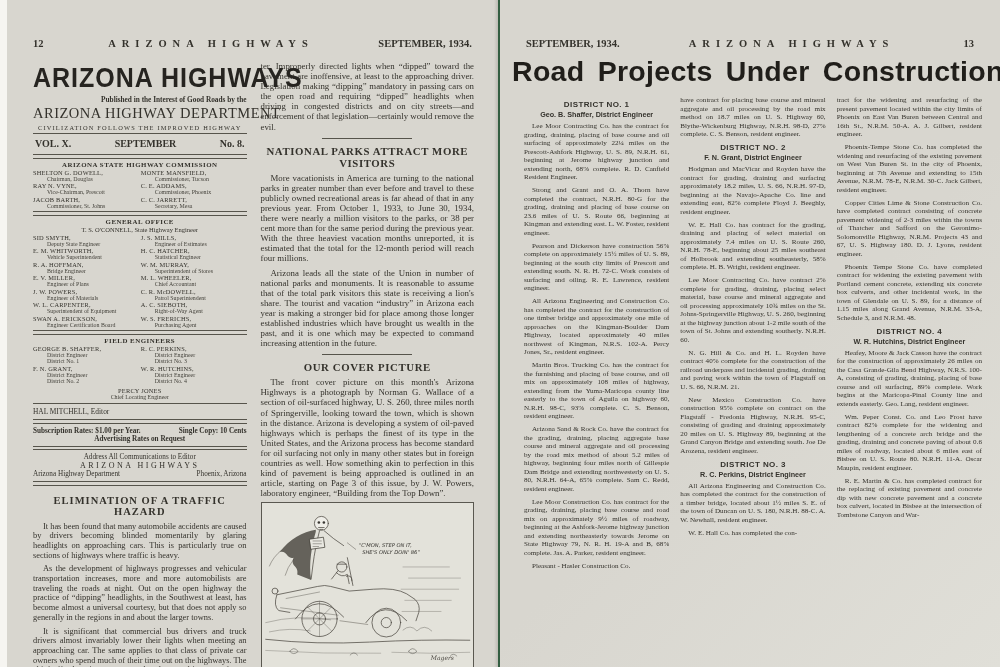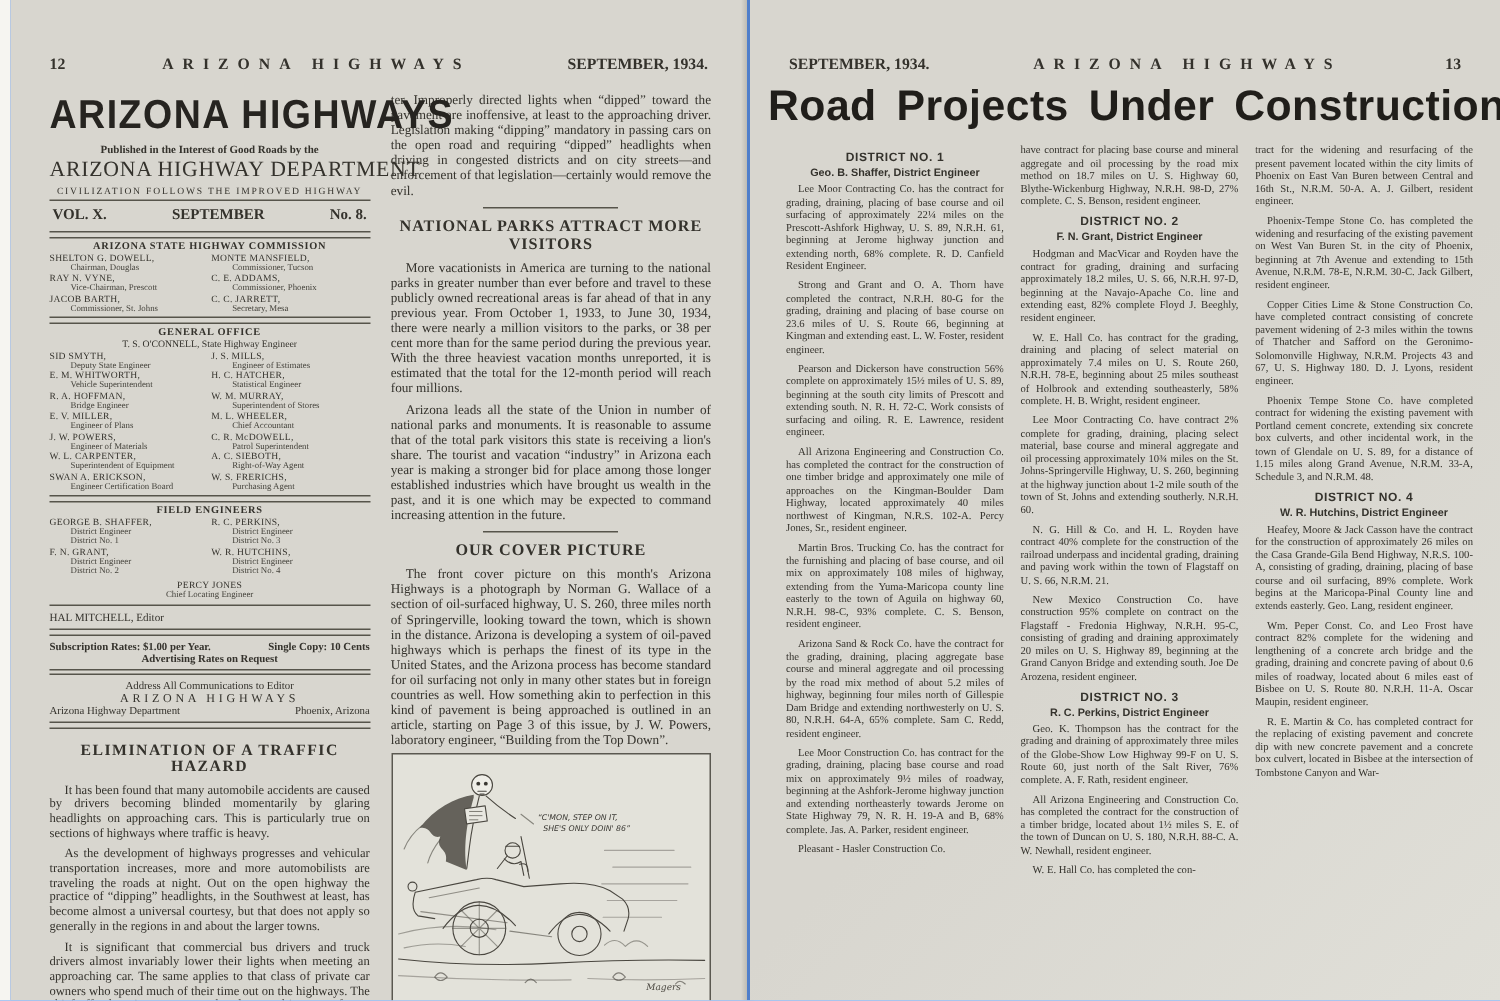--- a/index.html
+++ b/index.html
@@ -1,34 +1,34 @@
 <!DOCTYPE html>
 <html><head>
 <meta charset="utf-8">
 <style>
   html,body{margin:0;padding:0;background:#f4f3ee;}
-  #scan{position:relative;width:1000px;height:667px;background:#3b82f6;overflow:hidden;
+  #scan{position:relative;width:1000px;height:667px;background:#14532d;overflow:hidden;
         font-family:"Liberation Serif","DejaVu Serif",serif;color:#34322c;}
   .scan-edge{position:absolute;left:0;top:0;width:7px;height:667px;background:#f6f5f1;}
   .page{position:absolute;top:0;height:667px;background:#d8d6cf;overflow:hidden;}
   #left-page{left:7px;width:491px;}
   #right-page{left:500px;width:500px;background:linear-gradient(135deg,#d8d6cf 55%,#e0dfd8 100%);}
   .gutter{position:absolute;left:494px;top:0;width:10px;height:667px;
           background:linear-gradient(90deg,rgba(120,118,110,0) 0%,rgba(120,118,110,.35) 50%,rgba(120,118,110,0) 100%);}
   
   .runhead{display:flex;justify-content:space-between;align-items:baseline;
            padding:38px 26px 0 26px;font-size:10.5px;font-weight:bold;}
   .runhead .journal{letter-spacing:6px;font-size:10.5px;}
   
   .cols{display:flex;gap:14px;padding:12px 24px 0 26px;}
   .col{flex:1;min-width:0;}
   
   .logo{font-family:"Liberation Sans","DejaVu Sans",sans-serif;font-weight:bold;font-size:25px;
         letter-spacing:1px;text-align:center;color:#262420;transform:scaleY(1.08);margin-top:2px;white-space:nowrap;}
-  .pubs{text-align:center;font-size:7.3px;font-weight:bold;margin-top:3px;}
+  .pubs{text-align:right;font-size:7.3px;font-weight:bold;margin-top:3px;}
   .dept{text-align:center;font-size:14.5px;letter-spacing:.5px;margin-top:1px;white-space:nowrap;}
   .motto{text-align:center;font-size:6.4px;letter-spacing:1.2px;margin:2px 0 2px;}
   .rule{border-top:1px solid #56544b;margin:1px 0;}
   .drule{height:2.5px;border-top:1px solid #56544b;border-bottom:1px solid #56544b;margin:2px 0;}
   .vol-row{display:flex;justify-content:space-between;align-items:baseline;
            font-weight:bold;font-size:10px;padding:3px 2px 3px;}
   .sec-title{text-align:center;font-size:6.9px;font-weight:bold;letter-spacing:.5px;margin:2px 0 1px;}
   .sec-sub{text-align:center;font-size:6.5px;margin-bottom:1px;}
   .dir-grid{display:grid;grid-template-columns:1fr 1fr;column-gap:2px;margin:1px 0 2px;}
   .dir-name{font-size:6.4px;line-height:7px;letter-spacing:.2px;}
@@ -334,21 +334,20 @@
         </div>
         <p class="body-text indent">Hodgman and MacVicar and Royden have the contract for grading, draining and surfacing approximately 18.2 miles, U. S. 66, N.R.H. 97-D, beginning at the Navajo-Apache Co. line and extending east, 82% complete Floyd J. Beeghly, resident engineer.</p>
         <p class="body-text indent">W. E. Hall Co. has contract for the grading, draining and placing of select material on approximately 7.4 miles on U. S. Route 260, N.R.H. 78-E, beginning about 25 miles southeast of Holbrook and extending southeasterly, 58% complete. H. B. Wright, resident engineer.</p>
         <p class="body-text indent">Lee Moor Contracting Co. have contract 2% complete for grading, draining, placing select material, base course and mineral aggregate and oil processing approximately 10¾ miles on the St. Johns-Springerville Highway, U. S. 260, beginning at the highway junction about 1-2 mile south of the town of St. Johns and extending southerly. N.R.H. 60.</p>
         <p class="body-text indent">N. G. Hill &amp; Co. and H. L. Royden have contract 40% complete for the construction of the railroad underpass and incidental grading, draining and paving work within the town of Flagstaff on U. S. 66, N.R.M. 21.</p>
         <p class="body-text indent">New Mexico Construction Co. have construction 95% complete on contract on the Flagstaff - Fredonia Highway, N.R.H. 95-C, consisting of grading and draining approximately 20 miles on U. S. Highway 89, beginning at the Grand Canyon Bridge and extending south. Joe De Arozena, resident engineer.</p>
         <div class="district">
           <div class="district-no">DISTRICT NO. 3</div>
           <div class="district-eng">R. C. Perkins, District Engineer</div>
         </div>
-        <p class="body-text indent">Geo. K. Thompson has the contract for the grading and draining of approximately three miles of the Globe-Show Low Highway 99-F on U. S. Route 60, just north of the Salt River, 76% complete. A. F. Rath, resident engineer.</p>
         <p class="body-text indent">All Arizona Engineering and Construction Co. has completed the contract for the construction of a timber bridge, located about 1½ miles S. E. of the town of Duncan on U. S. 180, N.R.H. 88-C. A. W. Newhall, resident engineer.</p>
         <p class="body-text indent">W. E. Hall Co. has completed the con-</p>
       </div>
 
       <div class="rp-col">
         <p class="body-text">tract for the widening and resurfacing of the present pavement located within the city limits of Phoenix on East Van Buren between Central and 16th St., N.R.M. 50-A. A. J. Gilbert, resident engineer.</p>
         <p class="body-text indent">Phoenix-Tempe Stone Co. has completed the widening and resurfacing of the existing pavement on West Van Buren St. in the city of Phoenix, beginning at 7th Avenue and extending to 15th Avenue, N.R.M. 78-E, N.R.M. 30-C. Jack Gilbert, resident engineer.</p>
         <p class="body-text indent">Copper Cities Lime &amp; Stone Construction Co. have completed contract consisting of concrete pavement widening of 2-3 miles within the towns of Thatcher and Safford on the Geronimo-Solomonville Highway, N.R.M. Projects 43 and 67, U. S. Highway 180. D. J. Lyons, resident engineer.</p>
         <p class="body-text indent">Phoenix Tempe Stone Co. have completed contract for widening the existing pavement with Portland cement concrete, extending six concrete box culverts, and other incidental work, in the town of Glendale on U. S. 89, for a distance of 1.15 miles along Grand Avenue, N.R.M. 33-A, Schedule 3, and N.R.M. 48.</p>
         <div class="district">

